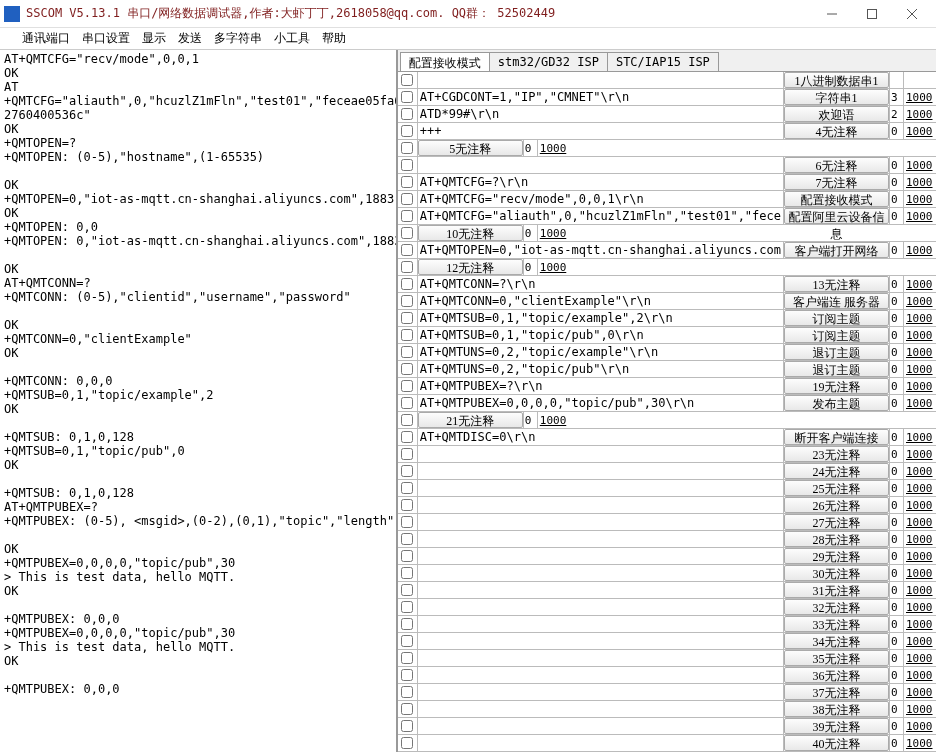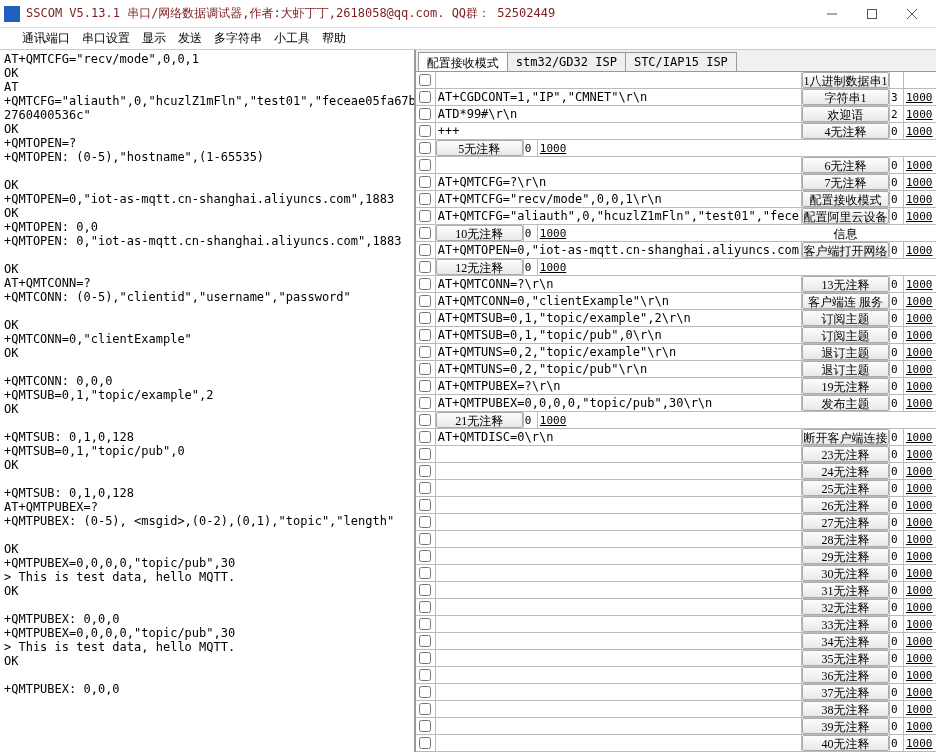--- a/index.html
+++ b/index.html
@@ -17,21 +17,21 @@
 .right { flex: 1; display: flex; flex-direction: column; border-left: 1px solid #999; }
 .tabs { height: 22px; display: flex; border-bottom: 1px solid #999; background: #f0f0f0; padding-top: 2px; padding-left: 2px; }
 .tab { padding: 2px 8px; border: 1px solid #999; border-bottom: none; background: #fff; margin-right: -1px; font-size: 12px; }
 .tab.inactive { background: #f0f0f0; }
 .gridwrap { flex: 1; overflow-y: auto; overflow-x: hidden; }
 .grid { width: 100%; }
 .row { display: flex; height: 17px; border-bottom: 1px solid #bbb; }
 .chk { width: 20px; border-right: 1px solid #bbb; display: flex; align-items: center; justify-content: center; }
 .chk input { width: 12px; height: 12px; }
 .cmd { flex: 1; border-right: 1px solid #bbb; padding: 0 2px; font-family: "SimSun", monospace; white-space: nowrap; overflow: hidden; display: flex; align-items: center; }
-.btn { width: 88px; border-right: 1px solid #bbb; display: flex; align-items: center; }
+.btn { width: 106px; border-right: 1px solid #bbb; display: flex; align-items: center; }
 .btn button { width: 100%; height: 16px; font-size: 12px; font-family: "SimSun"; background: linear-gradient(#fdfdfd, #e8e8e8); border: 1px solid #aaa; border-radius: 2px; padding: 0; }
 .num { width: 14px; border-right: 1px solid #bbb; padding: 0 1px; display: flex; align-items: center; font-size: 11px; }
 .delay { width: 32px; padding: 0 2px; display: flex; align-items: center; font-size: 11px; text-decoration: underline; }
 .gridwrap::-webkit-scrollbar { width: 16px; }
 .gridwrap::-webkit-scrollbar-track { background: #f0f0f0; border-left: 1px solid #ccc; }
 .gridwrap::-webkit-scrollbar-thumb { background: #c8c8c8; border: 1px solid #aaa; }
 </style>
 </head>
 <body>
 

